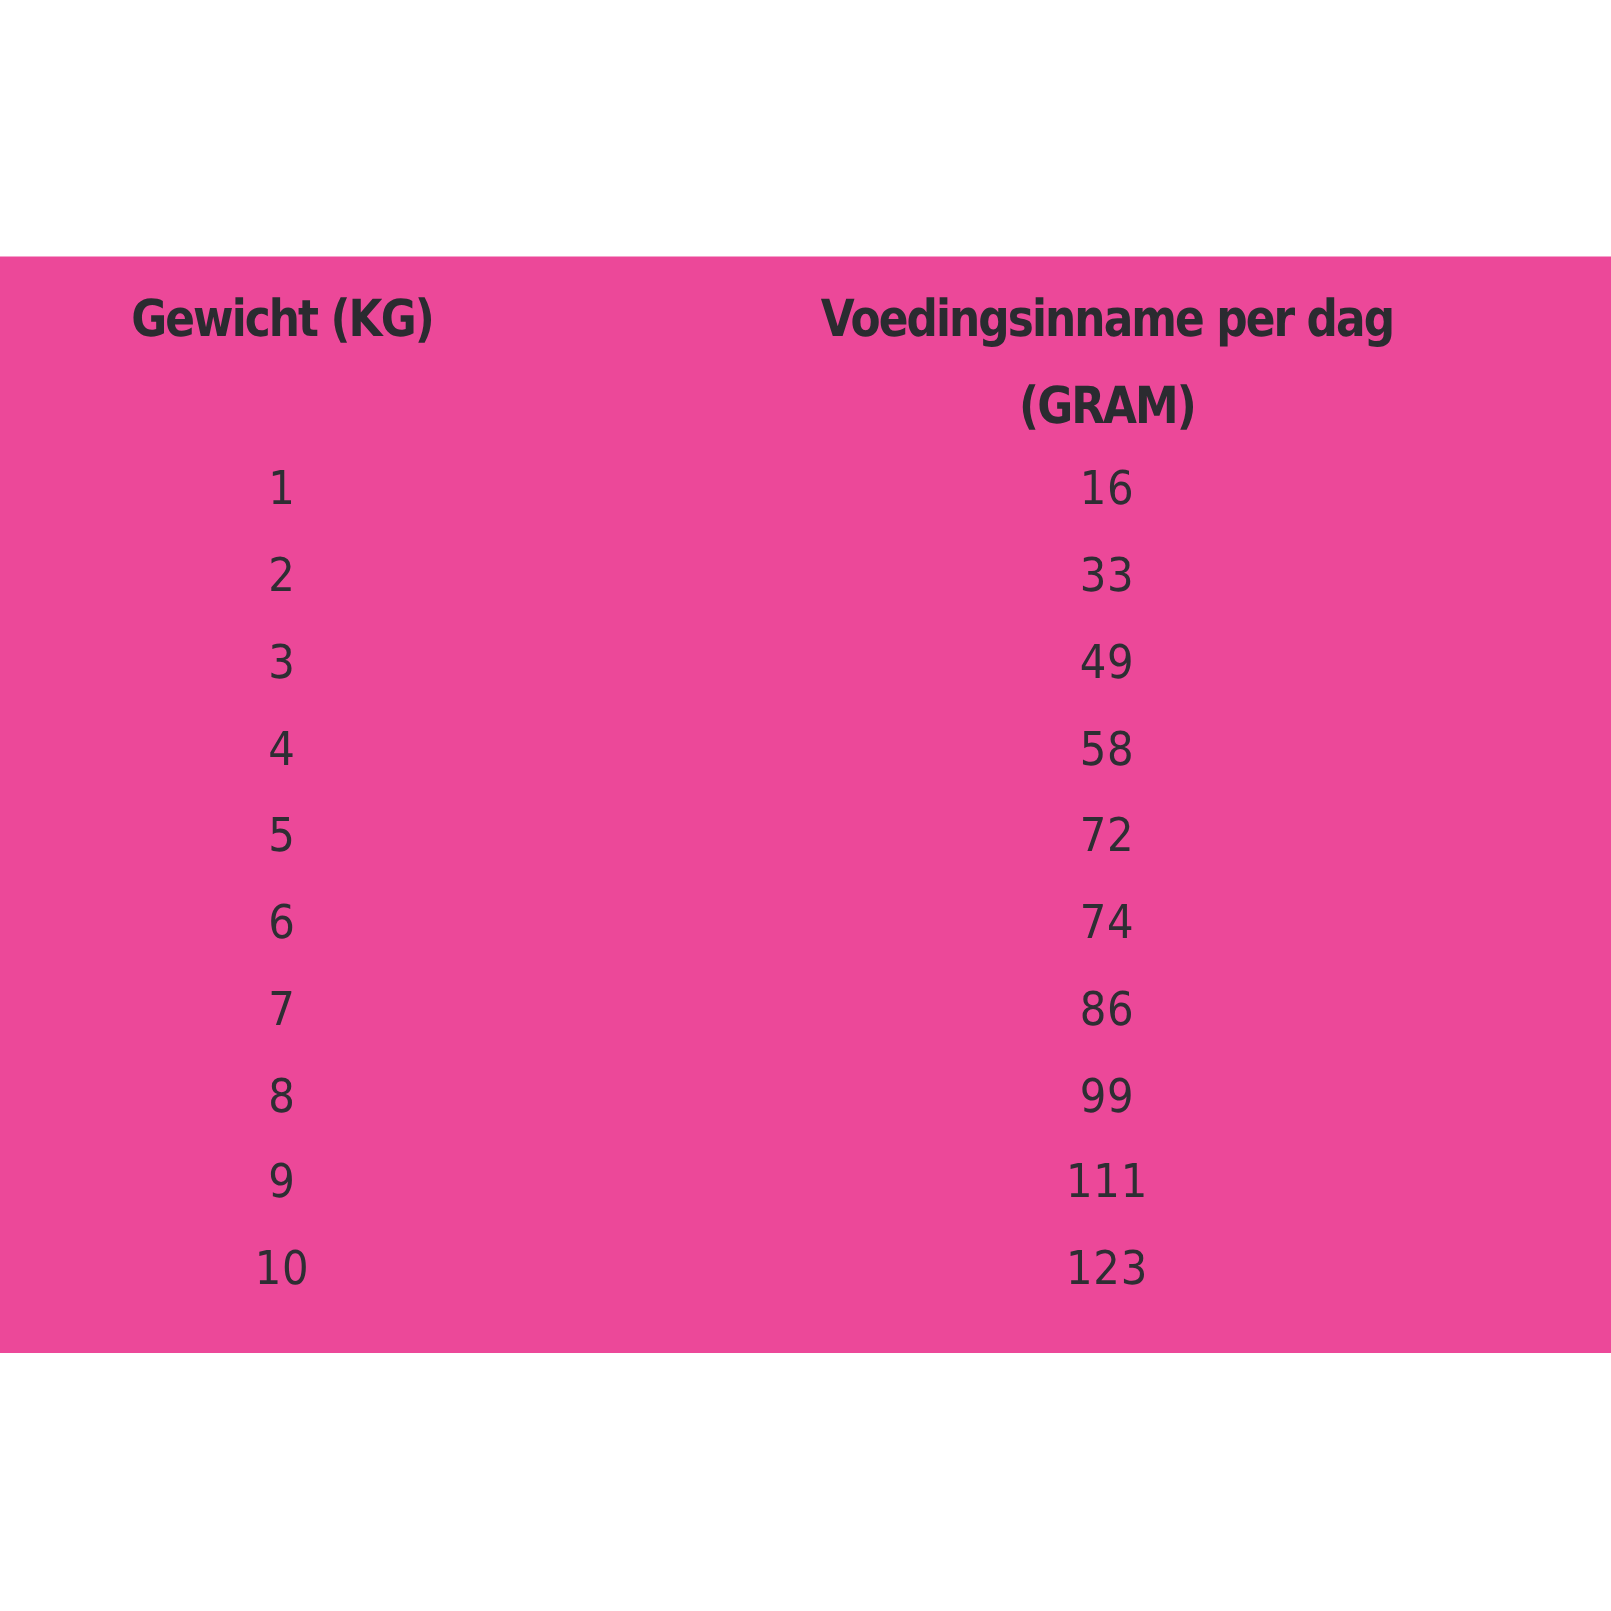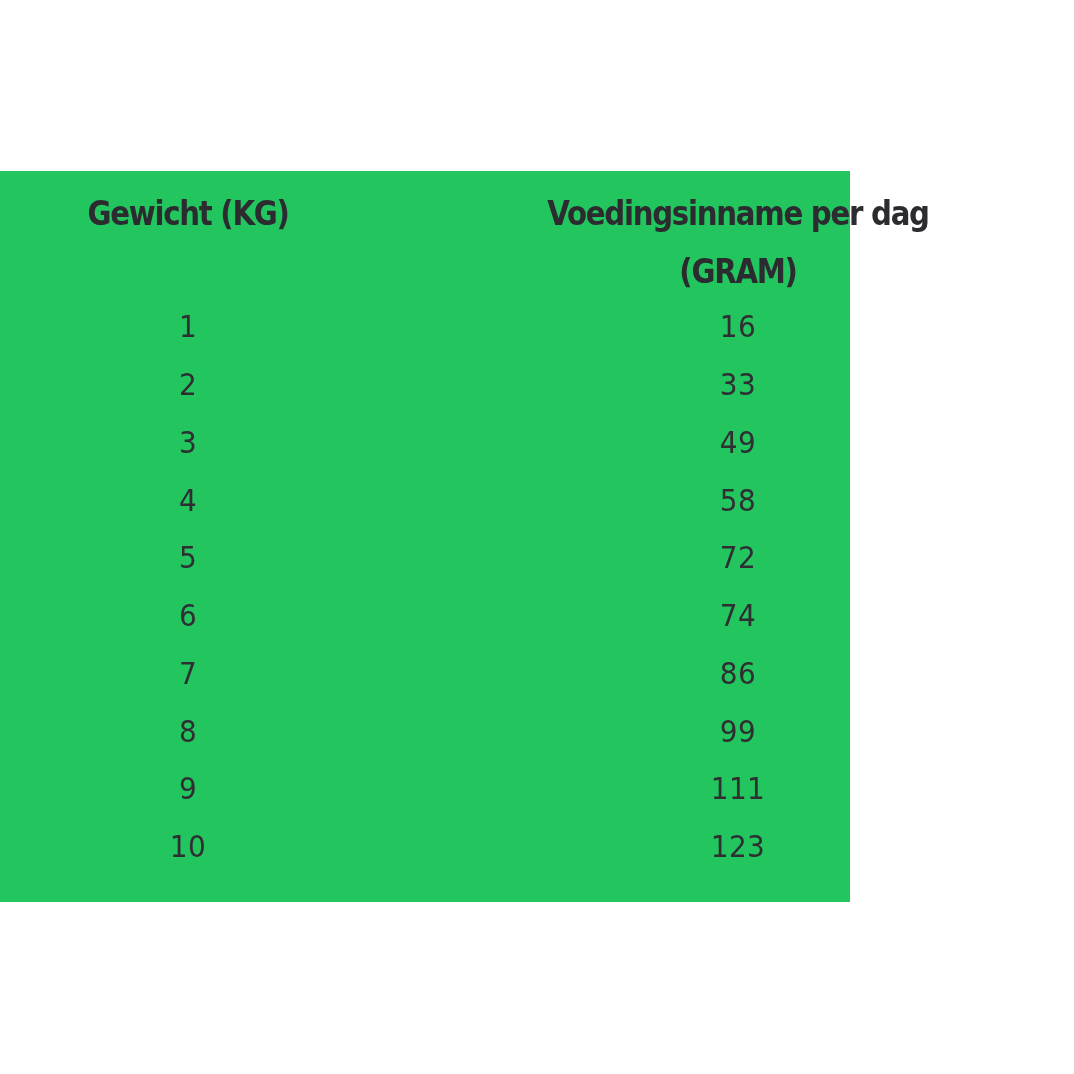--- a/index.html
+++ b/index.html
@@ -12,23 +12,23 @@
       height: 1074px;
       position: relative;
       overflow: hidden;
       font-family: "DejaVu Sans", sans-serif;
       color: #2a2a2e;
     }
     .panel {
       position: absolute;
       left: 0;
       top: 171px;
-      width: 850px;
+      width: 1074px;
       height: 731px;
-      background: #22c55e;
+      background: #ec4899;
     }
     .cell {
       position: absolute;
       text-align: center;
       transform: translateX(-50%);
       white-space: nowrap;
     }
     .col1 { left: 188px; }
     .col2 { left: 738px; }
     .hdr {

